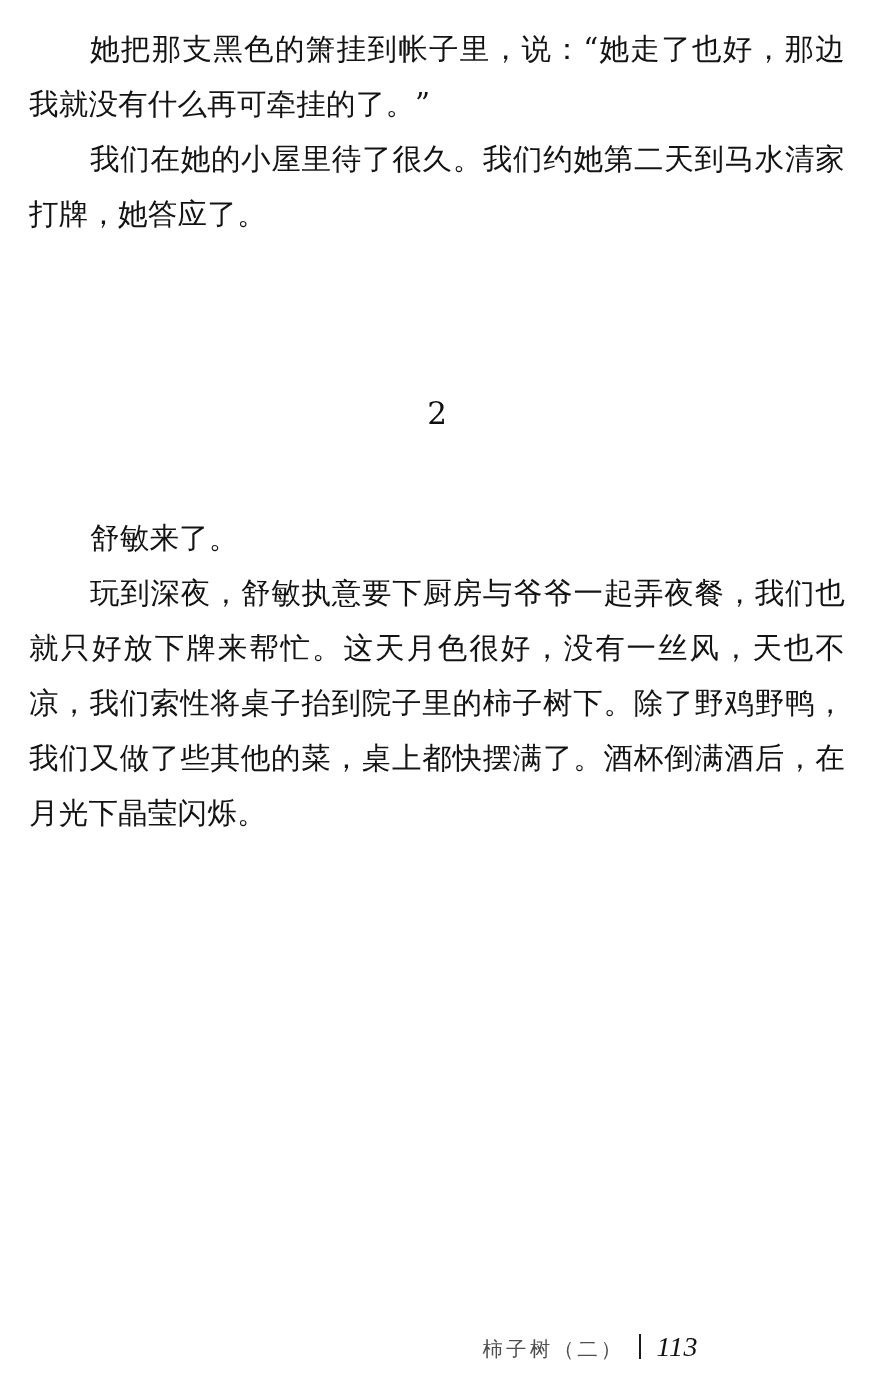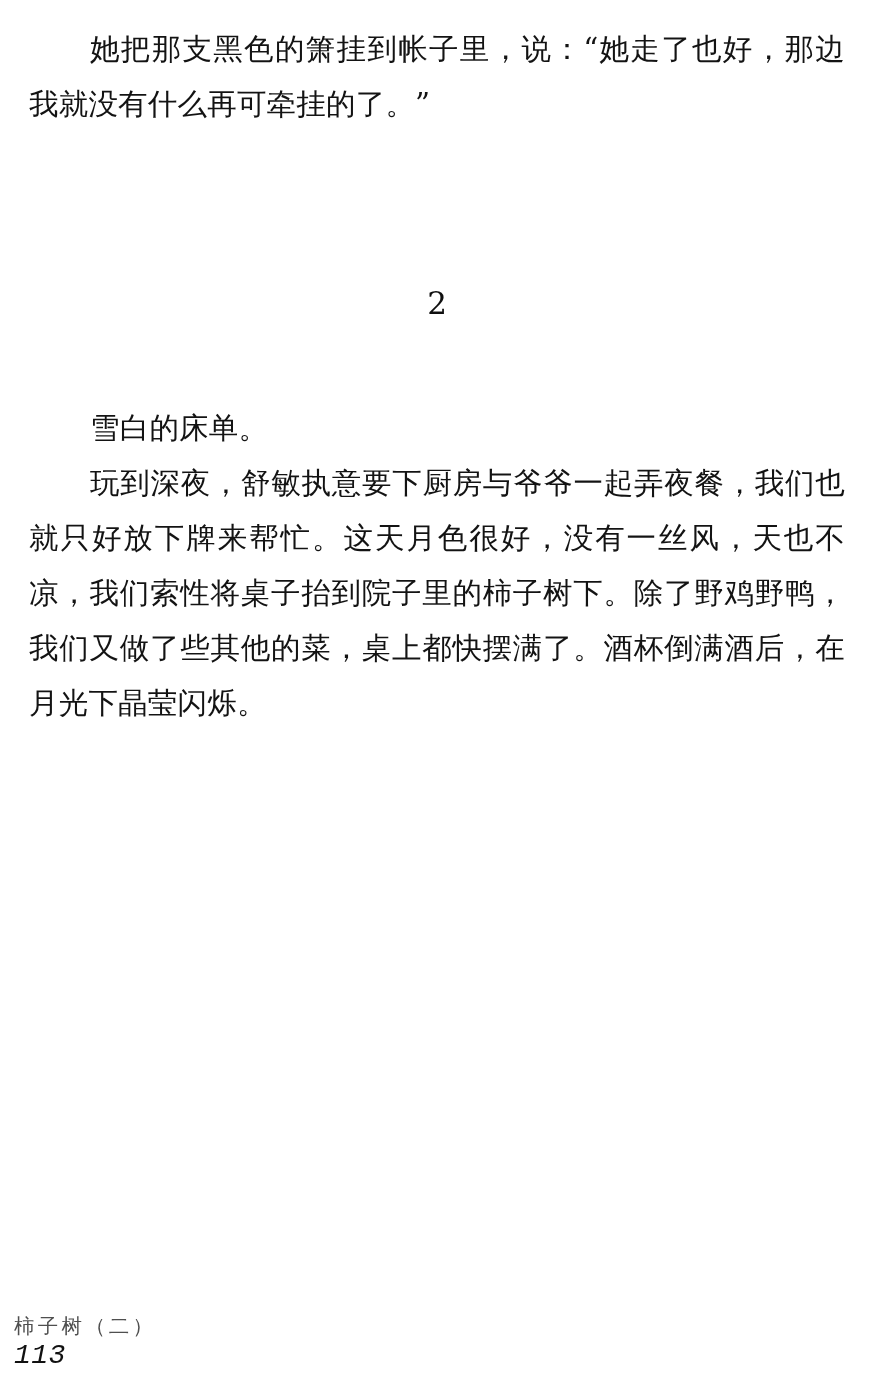--- a/index.html
+++ b/index.html
@@ -68,21 +68,20 @@
 
   .footer {
     position: absolute;
     left: 0;
     right: 27px;
     bottom: 20px;
     display: flex;
     align-items: baseline;
     justify-content: flex-end;
     height: 40px;
-    flex-direction: column;
   }
 
   .footer-title {
     font-family: "DejaVu Sans", "Liberation Sans", sans-serif;
     font-size: 20.5px;
     color: #4f4f4f;
     letter-spacing: 3.2px;
     font-weight: 400;
   }
 
@@ -90,45 +89,46 @@
     display: inline-block;
     width: 2px;
     height: 25px;
     background: #1a1a1a;
     margin: 0 16px 0 14px;
     position: relative;
     top: 3px;
   }
 
   .footer-pageno {
-    font-family: Liberation Mono, monospace;
+    font-family: Liberation Serif, serif;
     font-style: italic;
     font-size: 28px;
     color: #111111;
     letter-spacing: 0.5px;
   }
 </style>
 </head>
 <body>
 
 <div class="page">
 
   <div class="content">
 
     <p class="para">她把那支黑色的箫挂到帐子里，说：“她走了也好，那边我就没有什么再可牵挂的了。”</p>
 
 
+    <p class="para">我们在她的小屋里待了很久。我们约她第二天到马水清家打牌，她答应了。</p>
 
     <div class="gap-before-section"></div>
 
     <p class="section-number">2</p>
 
     <div class="gap-after-section"></div>
 
-    <p class="para">雪白的床单。</p>
+    <p class="para">舒敏来了。</p>
 
 
 
     <p class="para">玩到深夜，舒敏执意要下厨房与爷爷一起弄夜餐，我们也就只好放下牌来帮忙。这天月色很好，没有一丝风，天也不凉，我们索性将桌子抬到院子里的柿子树下。除了野鸡野鸭，我们又做了些其他的菜，桌上都快摆满了。酒杯倒满酒后，在月光下晶莹闪烁。</p>
 
   </div>
 
   <div class="footer">
     <span class="footer-title">柿子树（二）</span>
     <span class="footer-rule"></span>

